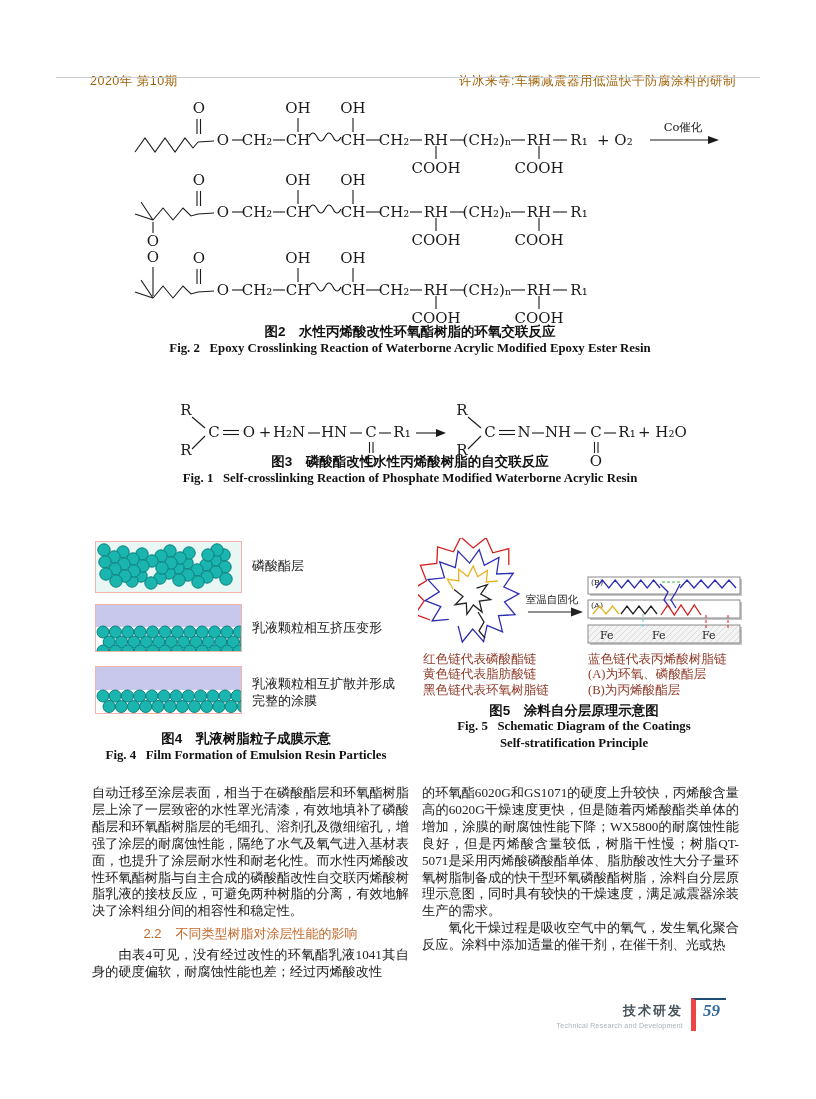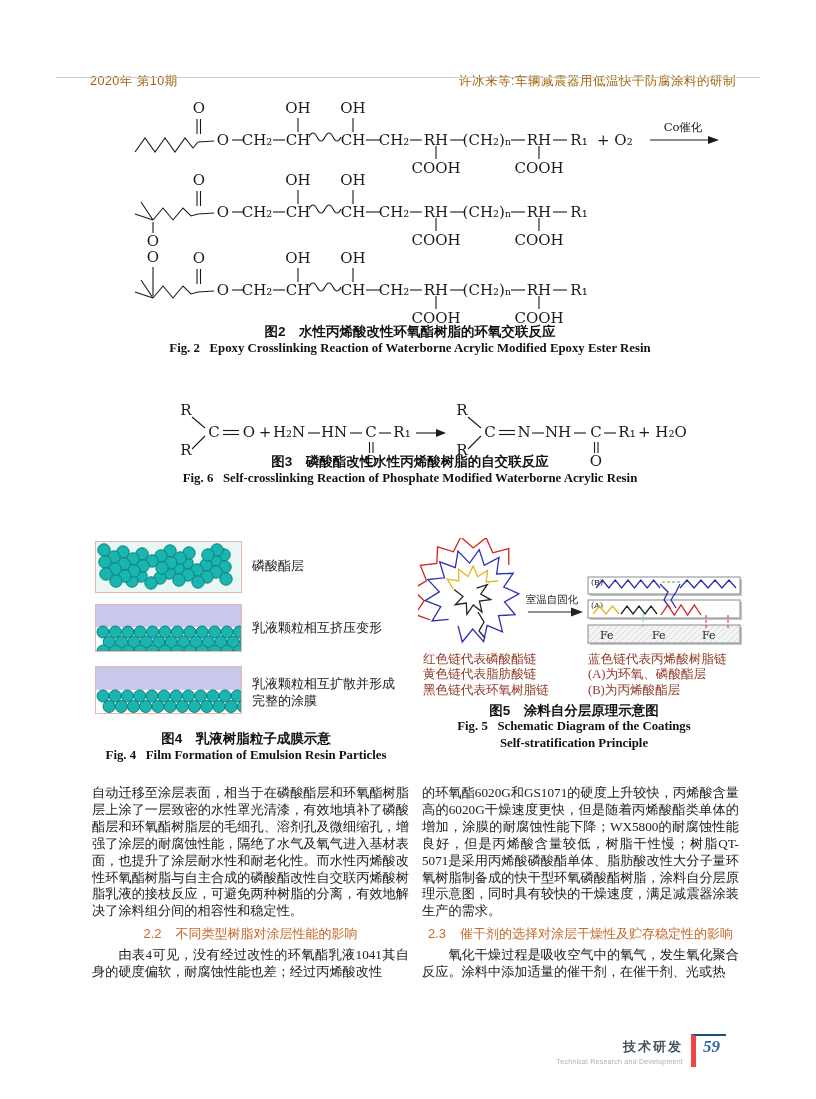--- a/index.html
+++ b/index.html
@@ -17,21 +17,21 @@
   .panel svg{display:block;}
   .dotfill circle{fill:#1ab5af;stroke:#0b7f7c;stroke-width:1;}
   .plabel{position:absolute;font-size:13px;line-height:16.5px;color:#1a1a1a;width:155px;}
   .legend{position:absolute;font-size:12.6px;line-height:15.4px;color:#8f3a28;}
   .col{position:absolute;width:317px;font-size:13.2px;line-height:16.9px;text-align:justify;color:#212121;}
   .col p{margin:0;}
   .col p.indent{text-indent:2em;}
   .sec-h{font-family:"Liberation Sans","DejaVu Sans",sans-serif;font-weight:normal;
          font-size:13px;color:#c6682b;margin:6px 0 4px 0;text-align:center;}
   .sec-h .num{margin-right:14px;}
-  .footer{position:absolute;right:90px;top:1034px;display:flex;align-items:flex-start;}
+  .footer{position:absolute;right:90px;top:998px;display:flex;align-items:flex-start;}
   .f-txt{text-align:right;padding-top:4px;}
   .f-zh{font-family:"Liberation Sans","DejaVu Sans",sans-serif;font-weight:bold;
         font-size:13px;color:#46525b;letter-spacing:2px;}
   .f-en{font-family:"Liberation Sans","DejaVu Sans",sans-serif;font-size:7px;color:#a9b1b7;
         letter-spacing:.25px;margin-top:2px;}
   .f-page{margin-left:8px;border-left:5px solid #ef4444;border-top:2px solid #1d4d72;
           padding:1px 6px 10px 7px;font-style:italic;font-weight:bold;font-size:17px;color:#2f6a9e;}
   .fig5-zig{fill:none;stroke-width:1.3;}
 </style>
 </head>
@@ -214,21 +214,21 @@
     <text x="424" y="45" text-anchor="middle">C</text>
     <line x1="422.5" y1="50" x2="422.5" y2="61"></line>
     <line x1="426" y1="50" x2="426" y2="61"></line>
     <text x="424" y="74" text-anchor="middle">O</text>
     <line x1="432" y1="41" x2="444" y2="41"></line>
     <text x="455" y="45" text-anchor="middle">R₁</text>
     <text x="466" y="45">+ H₂O</text>
   </svg>
 
   <div class="cap cap-zh" style="left:90px;width:640px;top:453px;">图3　磷酸酯改性水性丙烯酸树脂的自交联反应</div>
-  <div class="cap cap-en" style="left:90px;width:640px;top:471px;">Fig. 6   Self-crosslinking Reaction of Phosphate Modified Waterborne Acrylic Resin</div>
+  <div class="cap cap-en" style="left:90px;width:640px;top:471px;">Fig. 1   Self-crosslinking Reaction of Phosphate Modified Waterborne Acrylic Resin</div>
 
   <div class="panel" style="left:95px;top:541px;height:50px;background:#e8f7f3;">
     <svg width="145" height="50">
         <g id="p1-dots" class="dotfill">
           <circle cx="8" cy="8" r="6.2"></circle>
           <circle cx="91" cy="21" r="6.2"></circle>
           <circle cx="45" cy="34" r="6.2"></circle>
           <circle cx="128" cy="13" r="6.2"></circle>
           <circle cx="82" cy="26" r="6.2"></circle>
           <circle cx="36" cy="39" r="6.2"></circle>
@@ -413,23 +413,20 @@
   <div class="col" style="left:92px;top:785px;">
     <p>自动迁移至涂层表面，相当于在磷酸酯层和环氧酯树脂层上涂了一层致密的水性罩光清漆，有效地填补了磷酸酯层和环氧酯树脂层的毛细孔、溶剂孔及微细缩孔，增强了涂层的耐腐蚀性能，隔绝了水气及氧气进入基材表面，也提升了涂层耐水性和耐老化性。而水性丙烯酸改性环氧酯树脂与自主合成的磷酸酯改性自交联丙烯酸树脂乳液的接枝反应，可避免两种树脂的分离，有效地解决了涂料组分间的相容性和稳定性。</p>
     <div class="sec-h">
       <span class="num">2.2</span><span>不同类型树脂对涂层性能的影响</span>
     </div>
     <p class="indent">由表4可见，没有经过改性的环氧酯乳液1041其自身的硬度偏软，耐腐蚀性能也差；经过丙烯酸改性</p>
   </div>
 
   <div class="col" style="left:422px;top:785px;">
     <p>的环氧酯6020G和GS1071的硬度上升较快，丙烯酸含量高的6020G干燥速度更快，但是随着丙烯酸酯类单体的增加，涂膜的耐腐蚀性能下降；WX5800的耐腐蚀性能良好，但是丙烯酸含量较低，树脂干性慢；树脂QT-5071是采用丙烯酸磷酸酯单体、脂肪酸改性大分子量环氧树脂制备成的快干型环氧磷酸酯树脂，涂料自分层原理示意图，同时具有较快的干燥速度，满足减震器涂装生产的需求。</p>
-    <div class="sec-h">
-      <span class="num">2.3</span><span>催干剂的选择对涂层干燥性及贮存稳定性的影响</span>
-    </div>
     <p class="indent">氧化干燥过程是吸收空气中的氧气，发生氧化聚合反应。涂料中添加适量的催干剂，在催干剂、光或热</p>
   </div>
 
   <div class="footer">
     <div class="f-txt">
       <div class="f-zh">技术研发</div>
       <div class="f-en">Technical Research and Development</div>
     </div>
     <div class="f-page">59</div>
   </div>

